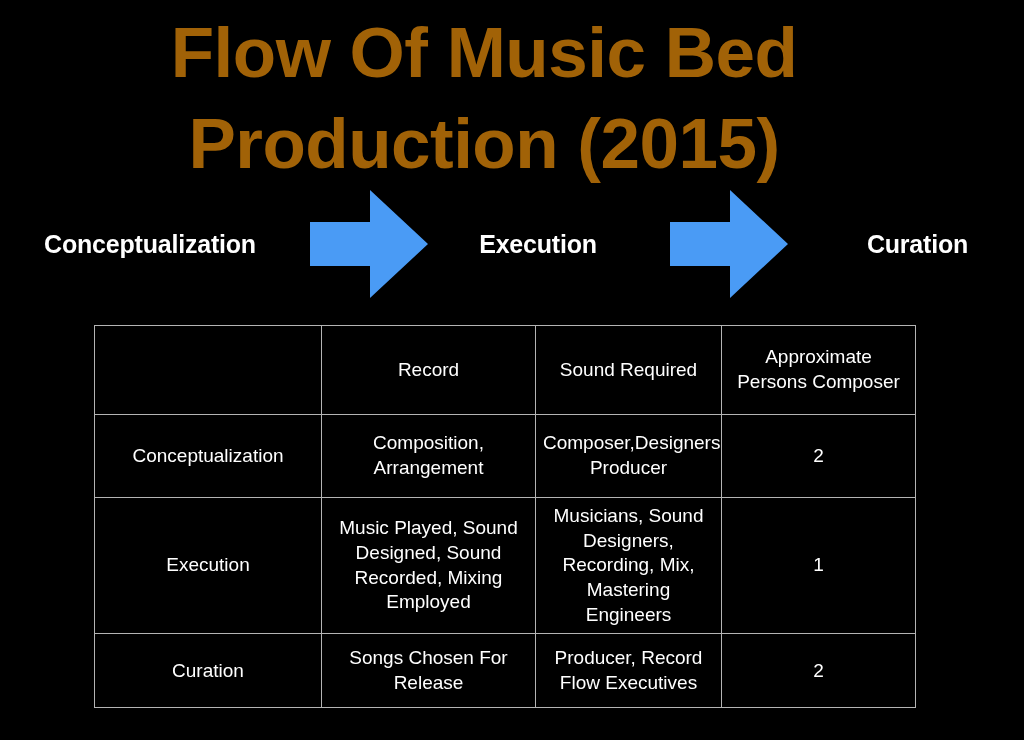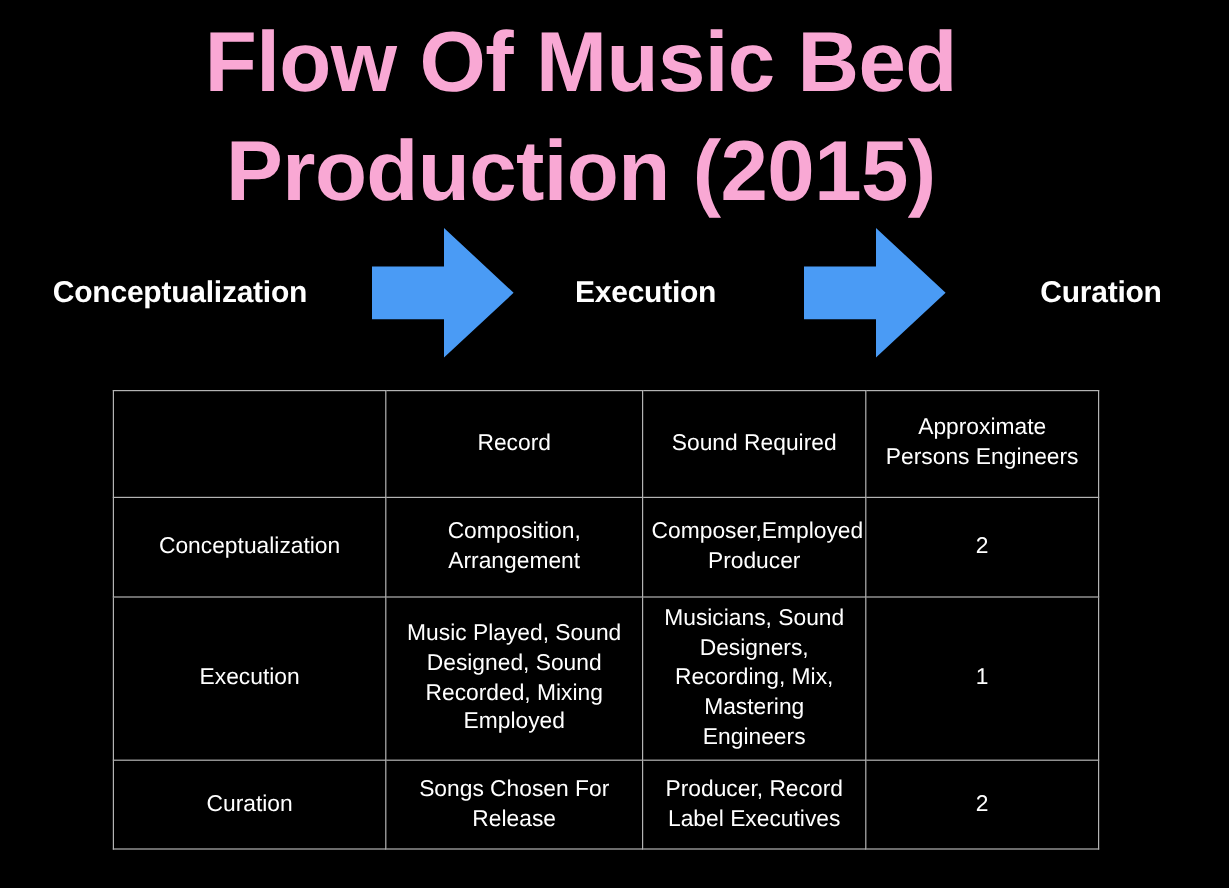--- a/index.html
+++ b/index.html
@@ -22,21 +22,21 @@
   #slide-title {
     position:absolute;
     top:8px;
     left:0;
     width:968px;
     text-align:center;
     font-size:71px;
     font-weight:bold;
     line-height:1.28;
     letter-spacing:-0.5px;
-    color:#f9a8d4;
+    color:#a16207;
     white-space:pre-line;
   }
 
   
   #flow-row {
     position:absolute;
     top:186px;
     left:0;
     width:1024px;
     height:116px;
@@ -140,28 +140,28 @@
     <col class="col-jobs">
     <col class="col-persons">
   </colgroup>
   <tbody>
 
     <tr id="row-header">
       <td class="cell-empty"></td>
       <td>Record</td>
       <td>Sound Required</td>
       <td>Approximate
-Persons Engineers</td>
+Persons Composer</td>
     </tr>
 
     <tr id="row-conceptualization">
       <td>Conceptualization</td>
       <td>Composition,
 Arrangement</td>
-      <td>Composer,Employed
+      <td>Composer,Designers
 Producer</td>
       <td>2</td>
     </tr>
 
     <tr id="row-execution">
       <td>Execution</td>
       <td>Music Played, Sound
 Designed, Sound
 Recorded, Mixing
 Employed</td>
@@ -171,18 +171,18 @@
 Mastering
 Engineers</td>
       <td>1</td>
     </tr>
 
     <tr id="row-curation">
       <td>Curation</td>
       <td>Songs Chosen For
 Release</td>
       <td>Producer, Record
-Label Executives</td>
+Flow Executives</td>
       <td>2</td>
     </tr>
 
   </tbody>
 </table>
 
 </body></html>

